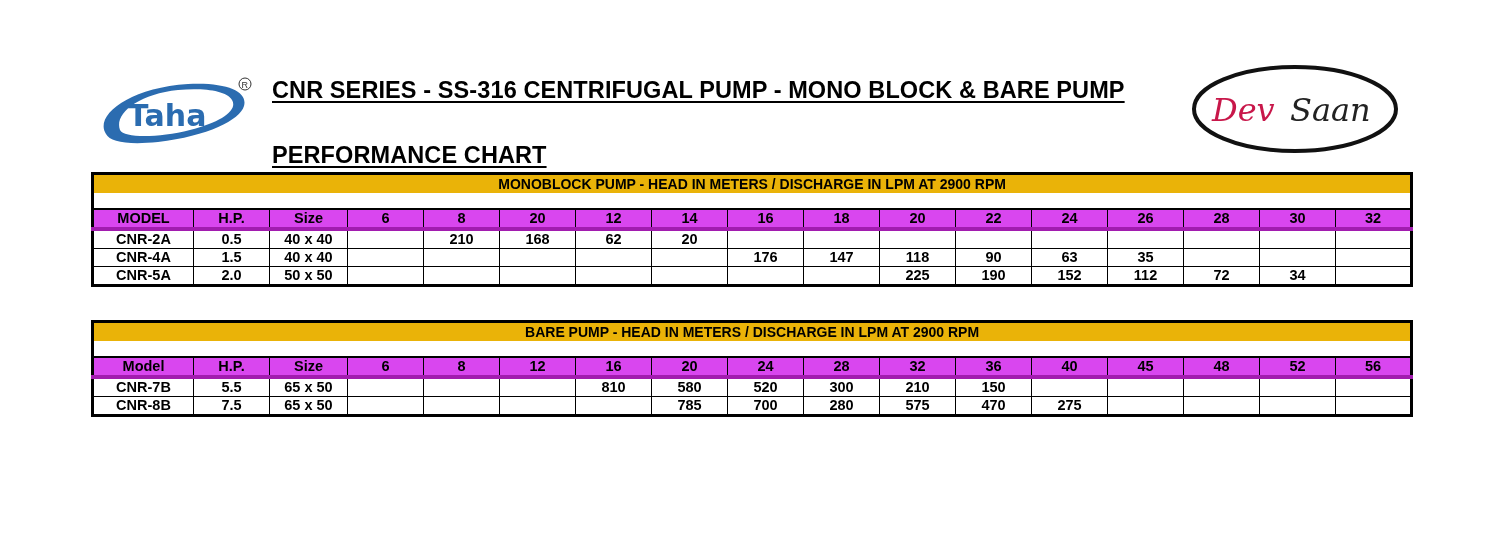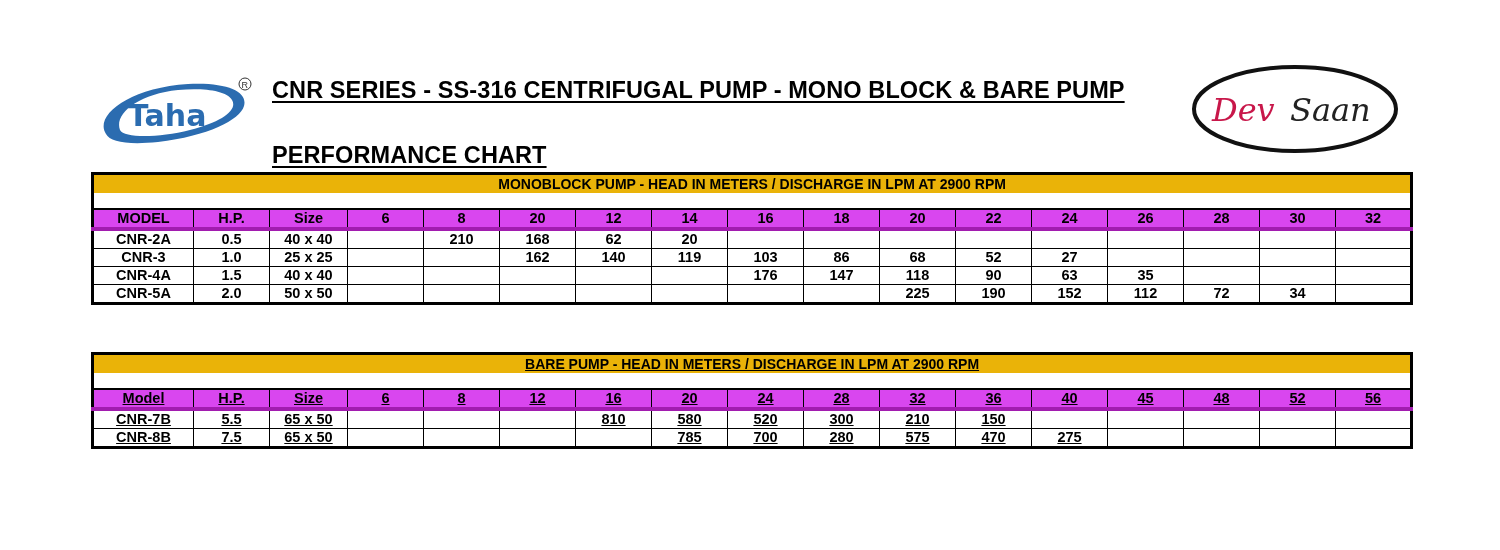--- a/index.html
+++ b/index.html
@@ -8,21 +8,21 @@
   .logo-right { position:absolute; left:1190px; top:63px; width:210px; height:92px;text-decoration:underline; }
   .title-line { position:absolute; left:272px; font-weight:bold; font-size:23.5px; text-decoration:underline; text-decoration-thickness:2px; text-underline-offset:3px; white-space:nowrap; letter-spacing:0.1px; }
   .t1 { top:77px; }
   .t2 { top:142px; }
   table.perf { position:absolute; left:91px; border-collapse:collapse; border:3px solid #000; table-layout:fixed; width:1320px; }
   table.perf td { border:1.5px solid #000; text-align:center; font-weight:bold; font-size:14.5px; padding:0; height:17px; line-height:17px; overflow:hidden; white-space:nowrap; }
   table.perf tr.title-row td { background:#eab308; height:18px; line-height:18px; border-bottom:none; font-size:14px;margin-left:9px; }
   table.perf tr.blank-row td { background:#fff; height:15px; border-top:none; border-bottom:2px solid #000; }
   table.perf tr.head-row td { background:#d946ef; font-size:14.5px; border-bottom:4px solid #a21caf; }
   #mono { top:172px; }
-  #bare { top:352px;text-decoration:underline; }
+  #bare { top:320px; }
   col.c-model { width:101px; }
   col.c-hp { width:76px; }
   col.c-size { width:78px; }
   col.c-val { width:76px; }
 </style>
 </head>
 <body>
 
 <div class="logo-left">
   <svg width="158" height="72" viewBox="0 0 158 72">
@@ -97,39 +97,20 @@
         <td></td>
         <td>210</td>
         <td>168</td>
         <td>62</td>
         <td>20</td>
         <td></td>
         <td></td>
         <td></td>
         <td></td>
         <td></td>
-        <td></td>
-        <td></td>
-        <td></td>
-        <td></td>
-      </tr>
-      <tr>
-        <td>CNR-3</td>
-        <td>1.0</td>
-        <td>25 x 25</td>
-        <td></td>
-        <td></td>
-        <td>162</td>
-        <td>140</td>
-        <td>119</td>
-        <td>103</td>
-        <td>86</td>
-        <td>68</td>
-        <td>52</td>
-        <td>27</td>
         <td></td>
         <td></td>
         <td></td>
         <td></td>
       </tr>
       <tr>
         <td>CNR-4A</td>
         <td>1.5</td>
         <td>40 x 40</td>
         <td></td>

